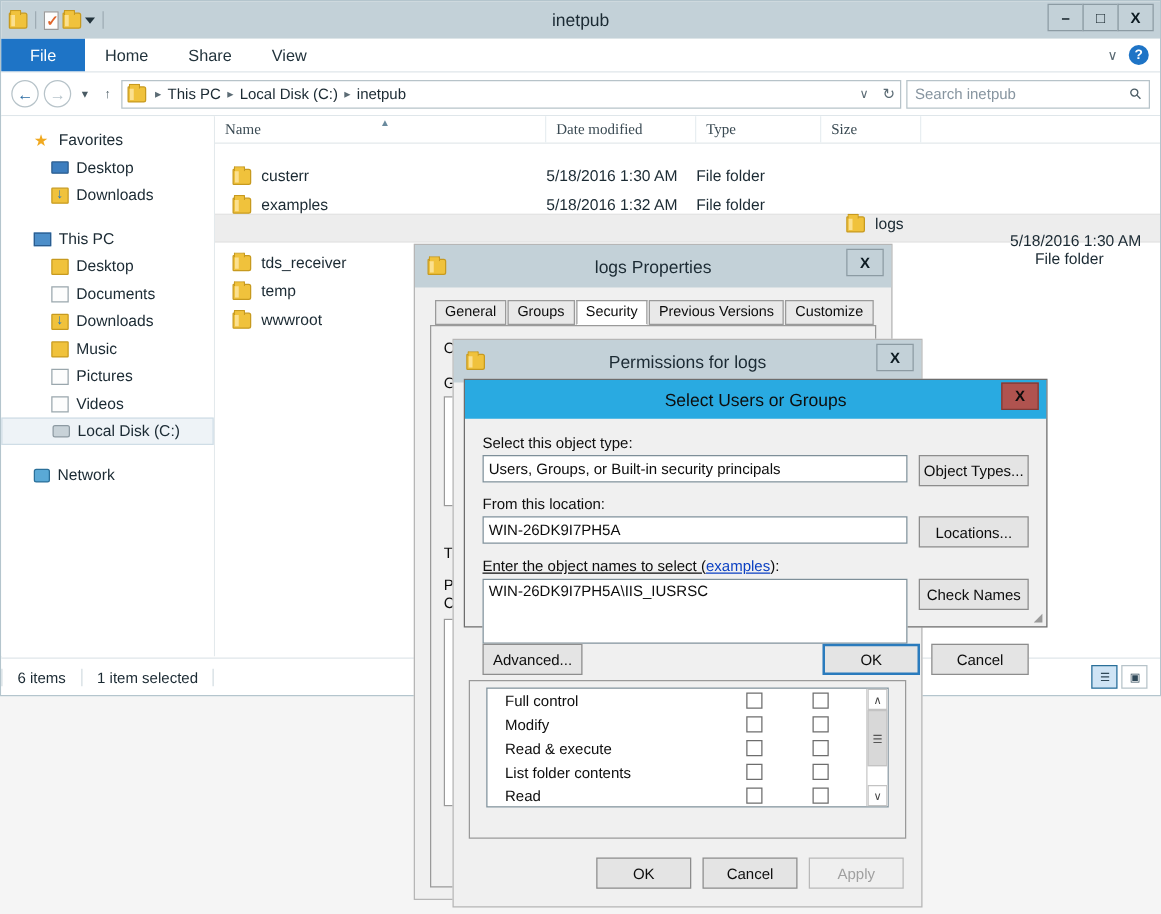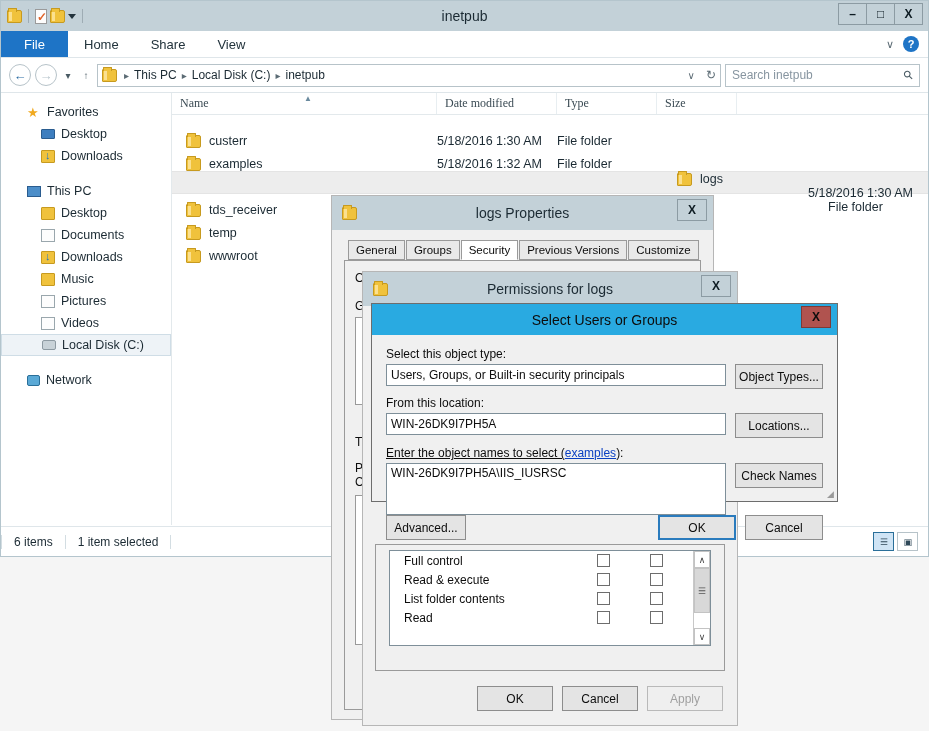--- a/index.html
+++ b/index.html
@@ -410,20 +410,25 @@
 
   <div style="position:absolute;left:12px;top:272px;right:12px;bottom:54px;border:1px solid #9a9a9a;background:#f0f0f0;">
     <div style="display:flex;position:absolute;left:13px;top:5px;right:13px;height:96px;border:1px solid #7e8f99;background:#fff;overflow:hidden;">
       <div style="flex:1">
         <div class="prow">
           <span style="flex:1">Full control</span>
           <span class="ckb"></span>
           <span class="ckb" style="margin:0 30px 0 40px"></span>
         </div>
         <div class="prow">
+          <span style="flex:1">Modify</span>
+          <span class="ckb"></span>
+          <span class="ckb" style="margin:0 30px 0 40px"></span>
+        </div>
+        <div class="prow">
           <span style="flex:1">Read &amp; execute</span>
           <span class="ckb"></span>
           <span class="ckb" style="margin:0 30px 0 40px"></span>
         </div>
         <div class="prow">
           <span style="flex:1">List folder contents</span>
           <span class="ckb"></span>
           <span class="ckb" style="margin:0 30px 0 40px"></span>
         </div>
         <div class="prow">

